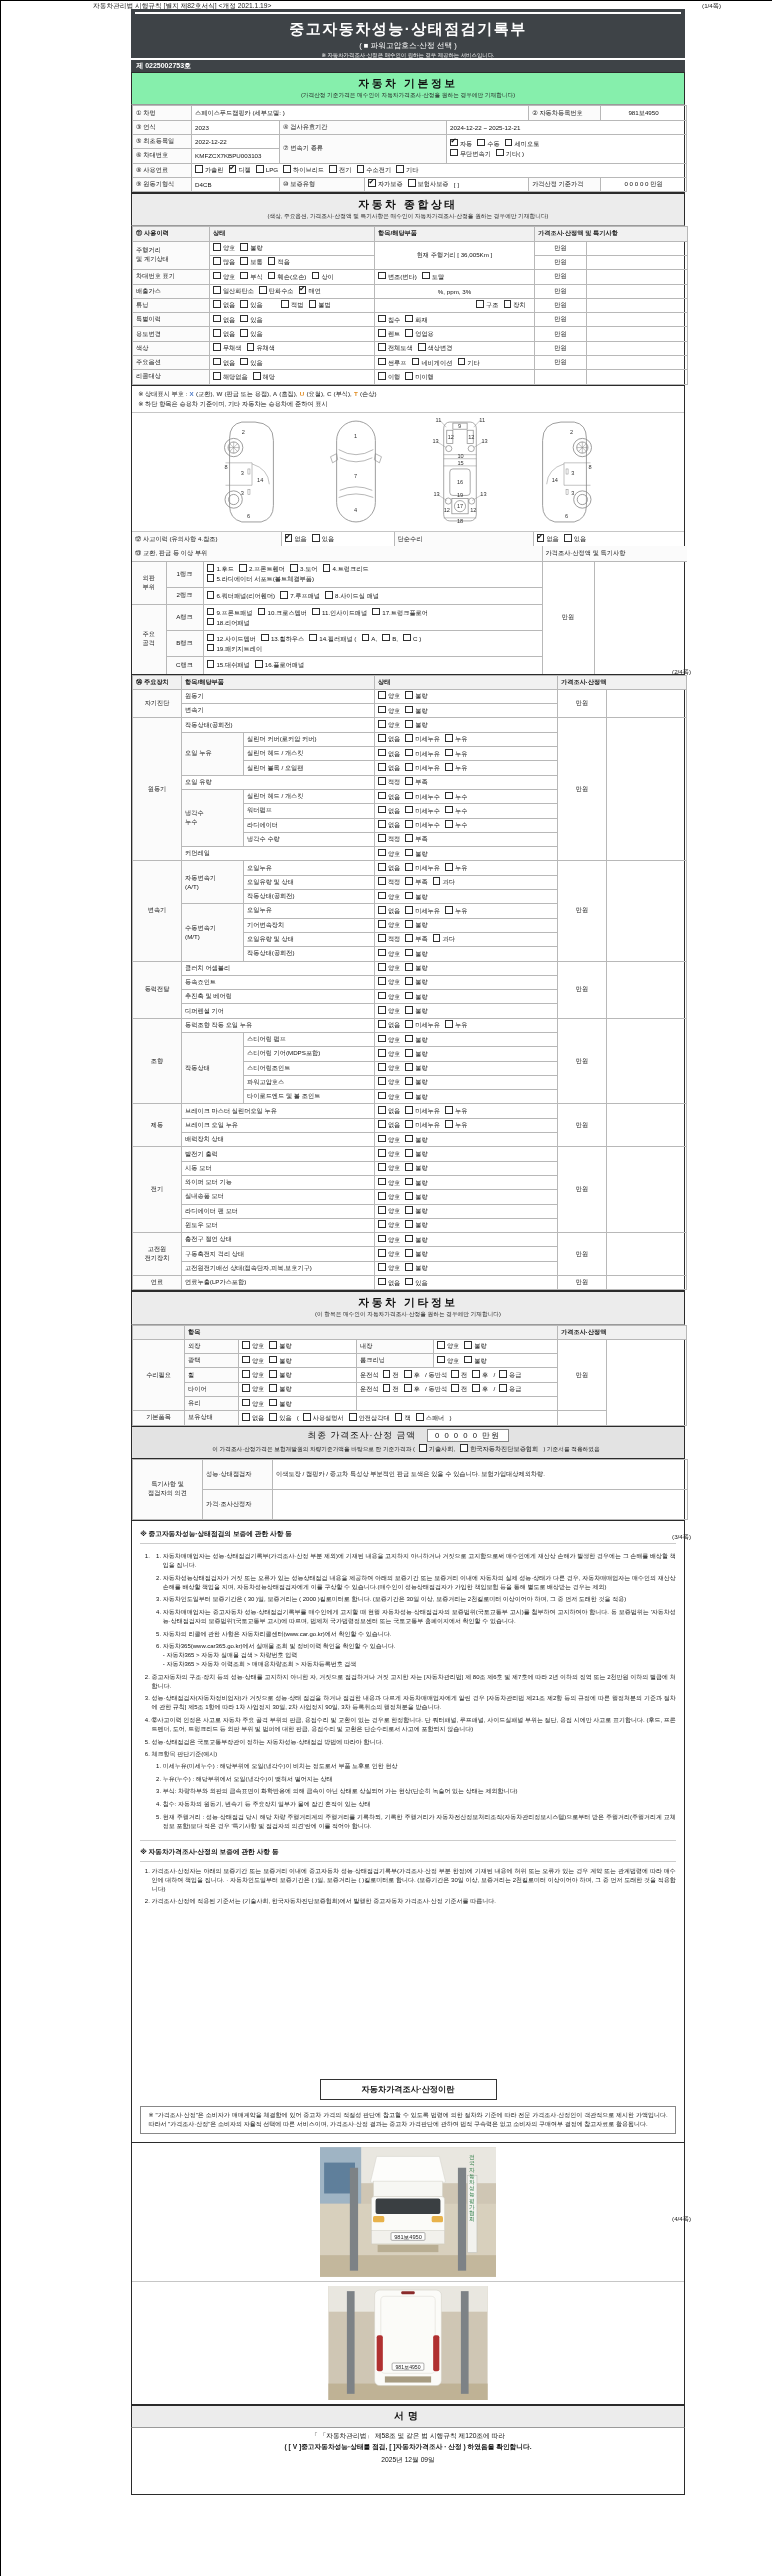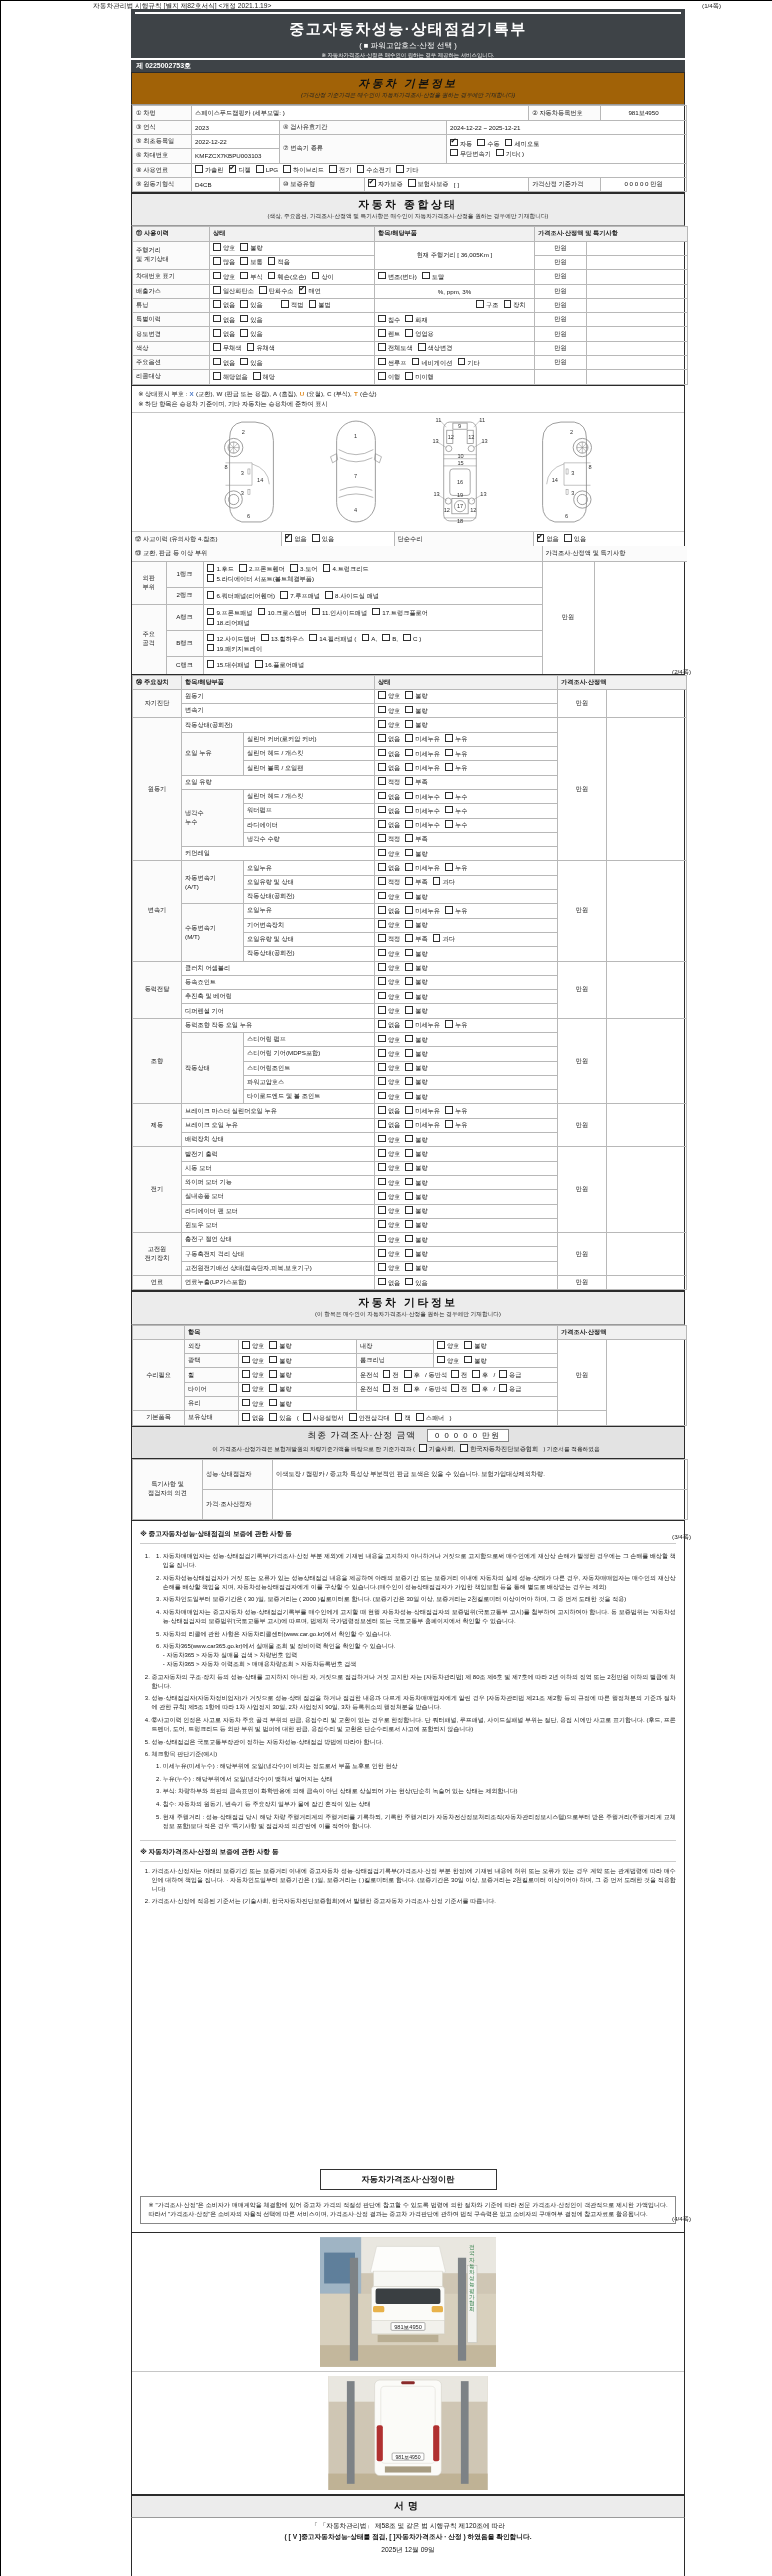--- a/index.html
+++ b/index.html
@@ -16,21 +16,21 @@
   .titlebox h1{margin:0;padding-top:10.3px;font-size:15px;letter-spacing:1.5px;font-weight:bold;}
   .titlebox .tsub{font-size:7.7px;margin-top:2.1px;}
   .titlebox .tnote{font-size:5.4px;margin-top:1.5px;color:#eee;}
   .docno{background:#3e4347;color:#fff;height:12.4px;line-height:12.4px;font-size:7px;font-weight:bold;
          padding-left:5.2px;margin-top:1.5px;}
   
   .sh{border:1px solid #2b2b2b;border-bottom:0.5px solid #9a9a9a;background:#ececec;text-align:center;
       padding:3.6px 0 4.1px;}
   .sh .t{font-size:10.8px;font-weight:bold;letter-spacing:2.6px;}
   .sh .s{font-size:5.7px;margin-top:1.5px;color:#222;}
-  .sh.white{background:#a16207;font-style:italic;}
+  .sh.white{background:#86efac;}
   
   table{width:100%;border-collapse:collapse;table-layout:fixed;font-size:6.2px;}
   td,th{border:0.5px solid #b8b8b8;padding:1px 3.1px;height:11.3px;vertical-align:middle;overflow:hidden;}
   .tblwrap{border:1px solid #2b2b2b;border-top:none;}
   .lb{background:#fbfbfb;}
   .ct{text-align:center;}
   .hd{background:#f1f1f1;}
   .pr{text-align:center;}
   
   .cb{display:inline-block;width:5.7px;height:5.7px;border:1px solid #2f2f2f;margin-right:2.1px;
@@ -47,21 +47,21 @@
   .diagrow svg{display:block;}
   .acctbl td{height:12.4px;}
   
   .finalbar{border:1px solid #2b2b2b;border-top:none;background:#e3e3e3;text-align:center;padding:2.6px 0 3.1px;}
   .finalbar .amtline{font-size:8.8px;font-weight:normal;letter-spacing:1px;}
   .finalbar .amt{display:inline-block;background:#fff;border:0.5px solid #888;padding:0.5px 7.2px;margin-left:7.2px;
                  font-size:7.7px;letter-spacing:1.5px;}
   .finalbar .fnote{font-size:5.7px;margin-top:2.1px;}
   
   .noticebody{border:1px solid #2b2b2b;border-top:none;padding:8.2px 8.2px 7.2px;font-size:6px;line-height:1.5;
-              height:712px;display:flex;flex-direction:column;box-sizing:border-box;}
+              height:622px;display:flex;flex-direction:column;box-sizing:border-box;}
   .noticebody .subt{font-size:6.7px;font-weight:bold;padding-bottom:4.1px;border-bottom:0.5px solid #ccc;margin-bottom:5.2px;}
   .noticebody ol{margin:0;padding-left:11.3px;}
   .noticebody li{margin-bottom:3.6px;text-align:justify;}
   .noticebody ol.inner{margin-top:3.1px;}
   .nb-b{border-top:0.5px solid #ccc;margin-top:6.2px;padding-top:5.2px;}
   .defwrap{margin-top:auto;}
   .deftitle{width:175px;margin:7.2px auto 5.2px;border:1px solid #333;text-align:center;font-weight:bold;
             font-size:8.2px;padding:3.6px 0;}
   .deftext{border:0.5px solid #888;padding:4.1px 7.2px;font-size:6px;line-height:1.55;text-align:justify;}
   

